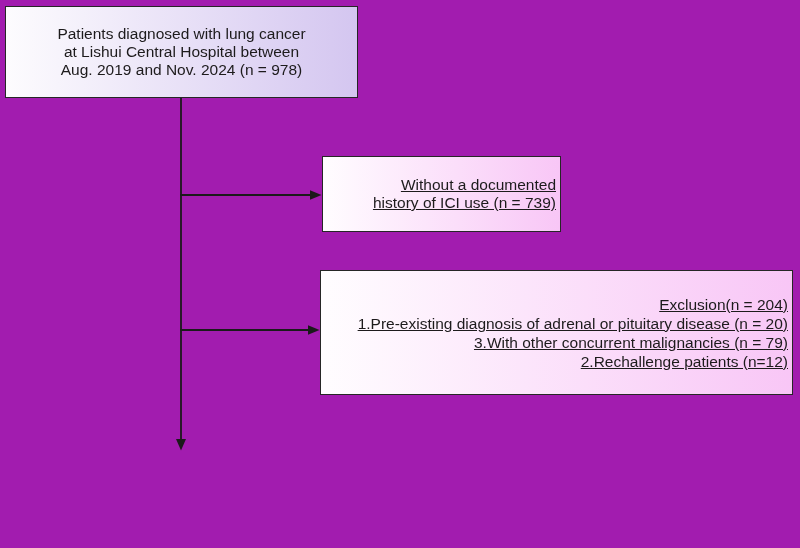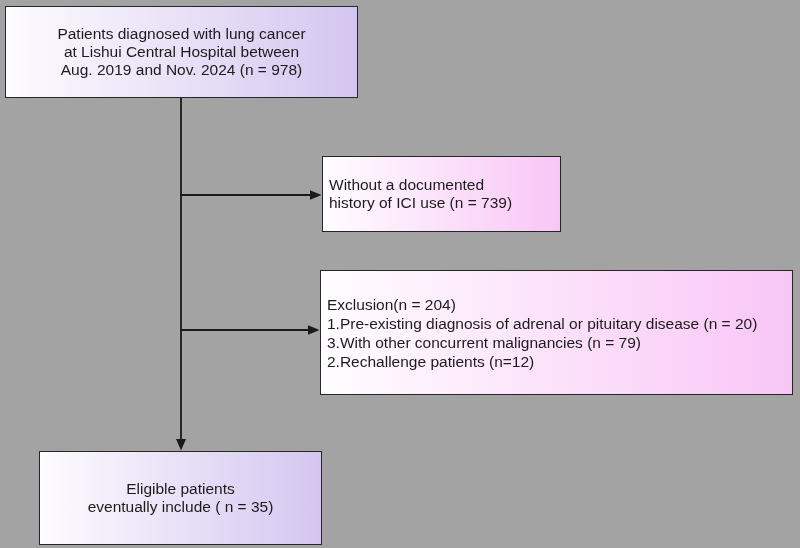--- a/index.html
+++ b/index.html
@@ -5,21 +5,21 @@
   html, body {
     margin: 0;
     padding: 0;
     background: #ffffff;
     font-family: "Liberation Sans", sans-serif;
   }
   .canvas {
     position: relative;
     width: 800px;
     height: 548px;
-    background: #a3a3a3;
+    background: #a21caf;
     overflow: hidden;
   }
   svg.connectors {
     position: absolute;
     left: 0;
     top: 0;
     width: 800px;
     height: 548px;
   }
   .flow-line {
@@ -41,21 +41,21 @@
     flex-direction: column;
     justify-content: center;
   }
   .box.grad-purple {
     background: linear-gradient(to right, var(--purple-start, #fdfcfe), var(--purple-end, #d4c6f0));
   }
   .box.grad-pink {
     background: linear-gradient(to right, var(--pink-start, #fffdff), var(--pink-end, #f8c6f6));
   }
   .box.center { text-align: center; }
-  .box.left   { text-align: left; padding-left: 6px; padding-right: 4px; }
+  .box.left   { text-align: right; padding-left: 6px; padding-right: 4px; text-decoration: underline; }
 
   .box-patients  { left: 5px;   top: 6px;   width: 353px; height: 92px; }
   .box-no-ici    { left: 322px; top: 156px; width: 239px; height: 76px; }
   .box-exclusion { left: 320px; top: 270px; width: 473px; height: 125px; line-height: 19px; }
   .box-eligible  { left: 39px;  top: 451px; width: 283px; height: 94px; }
 
   .txt-line { white-space: nowrap; }
   .box.center .txt-line { white-space: normal; }
 </style>
 </head>
@@ -83,18 +83,14 @@
     <div class="txt-line">history of ICI use (n = 739)</div>
   </div>
 
   <div class="box grad-pink left box-exclusion">
     <div class="txt-line">Exclusion(n = 204)</div>
     <div class="txt-line">1.Pre-existing diagnosis of adrenal or pituitary disease (n = 20)</div>
     <div class="txt-line">3.With other concurrent malignancies (n = 79)</div>
     <div class="txt-line">2.Rechallenge patients (n=12)</div>
   </div>
 
-  <div class="box grad-purple center box-eligible">
-    <div class="txt-line">Eligible patients</div>
-    <div class="txt-line">eventually include ( n = 35)</div>
-  </div>
 
 </div>
 
 </body></html>

